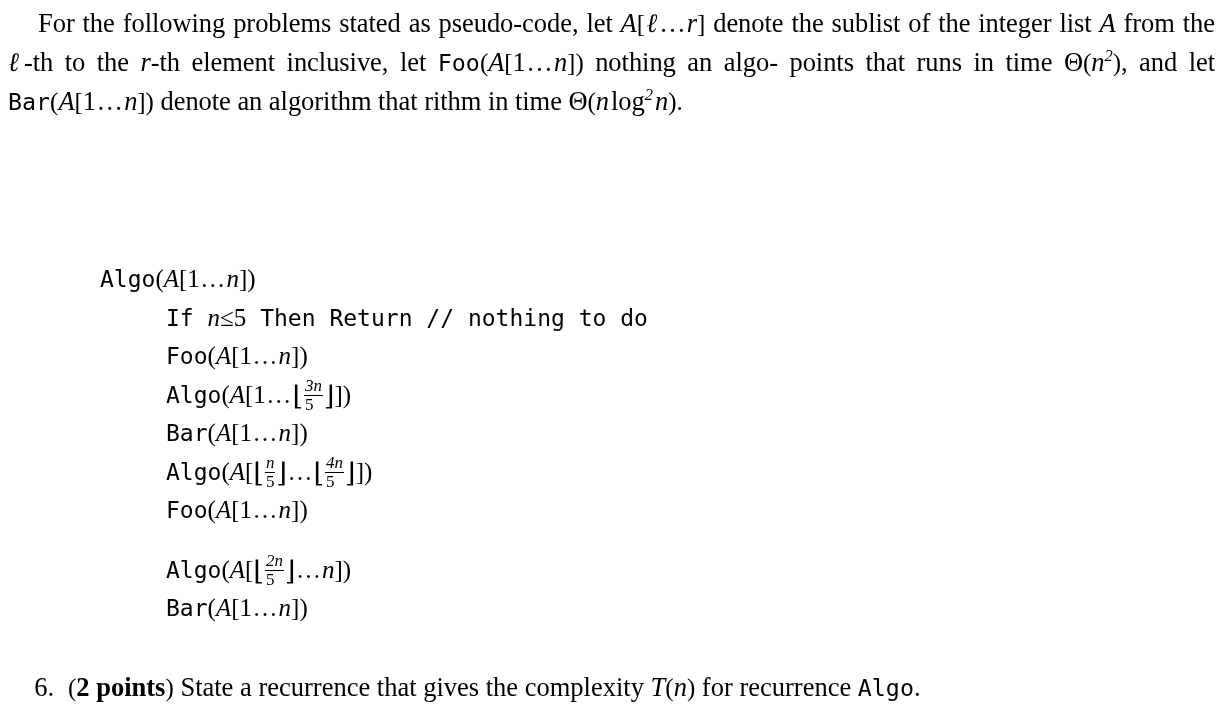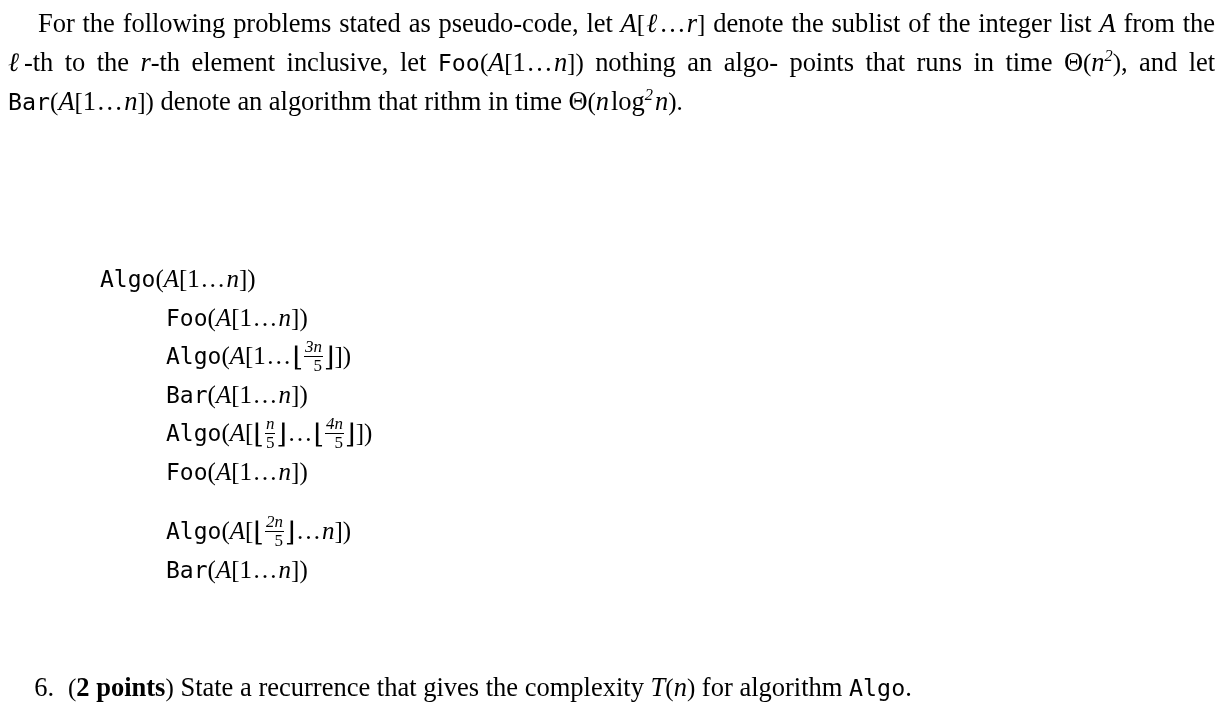--- a/index.html
+++ b/index.html
@@ -81,21 +81,21 @@
   .code .op {
     font-family: "Liberation Serif", "DejaVu Serif", serif;
     font-size: 25px;
     font-style: normal;
   }
 
   
   .frac {
     display: inline-block;
     vertical-align: -0.42em;
-    text-align: right;
+    text-align: left;
     font-family: "Liberation Serif", "DejaVu Serif", serif;
     font-size: 17px;
     line-height: 1.04;
     padding: 0 1px;
   }
   .frac .num {
     display: block;
     font-style: italic;
     padding: 0 1px;
   }
@@ -156,20 +156,23 @@
   <span>denote an algorithm that rithm in time</span>
   <span class="mup">Θ</span><span class="brk">(</span><span class="mi">n</span><span class="thin"></span><span class="mup">log</span><sup class="pw">2</sup><span class="thin"></span><span class="mi">n</span><span class="brk">).</span>
 </div>
 
 <div class="code">
 
   <div class="line">
     <span>Algo</span><span class="op">(</span><span class="mi">A</span><span class="op">[</span><span class="mup">1</span><span class="op dots">…</span><span class="mi">n</span><span class="op">]</span><span class="op">)</span>
   </div>
 
+  <div class="line">
+    <span class="ind1"></span><span>If</span>&nbsp;<span class="mi">n</span><span class="op">≤</span><span class="mup">5</span>&nbsp;<span>Then</span>&nbsp;<span>Return</span>&nbsp;<span>// nothing to do</span>
+  </div>
 
   <div class="line">
     <span class="ind1"></span><span>Foo</span><span class="op">(</span><span class="mi">A</span><span class="op">[</span><span class="mup">1</span><span class="op dots">…</span><span class="mi">n</span><span class="op">]</span><span class="op">)</span>
   </div>
 
   <div class="line">
     <span class="ind1"></span><span>Algo</span><span class="op">(</span><span class="mi">A</span><span class="op">[</span><span class="mup">1</span><span class="op dots">…</span><span class="flr">⌊</span><span class="frac"><span class="num">3n</span><span class="den">5</span></span><span class="flr">⌋</span><span class="op">]</span><span class="op">)</span>
   </div>
 
   <div class="line">
@@ -194,15 +197,15 @@
     <span class="ind1"></span><span>Bar</span><span class="op">(</span><span class="mi">A</span><span class="op">[</span><span class="mup">1</span><span class="op dots">…</span><span class="mi">n</span><span class="op">]</span><span class="op">)</span>
   </div>
 
 
 </div>
 
 <div class="question">
   <span class="qnum">6.</span><span class="qbody"><span class="brk">(</span><span class="bold">2 points</span><span class="brk">)</span>
     <span>State a recurrence that gives the complexity</span>
     <span class="mi">T</span><span class="brk">(</span><span class="mi">n</span><span class="brk">)</span>
-    <span>for algorithm</span>
+    <span>for recurrence</span>
     <span class="tt">Algo</span><span>.</span></span>
 </div>
 
 </body></html>

